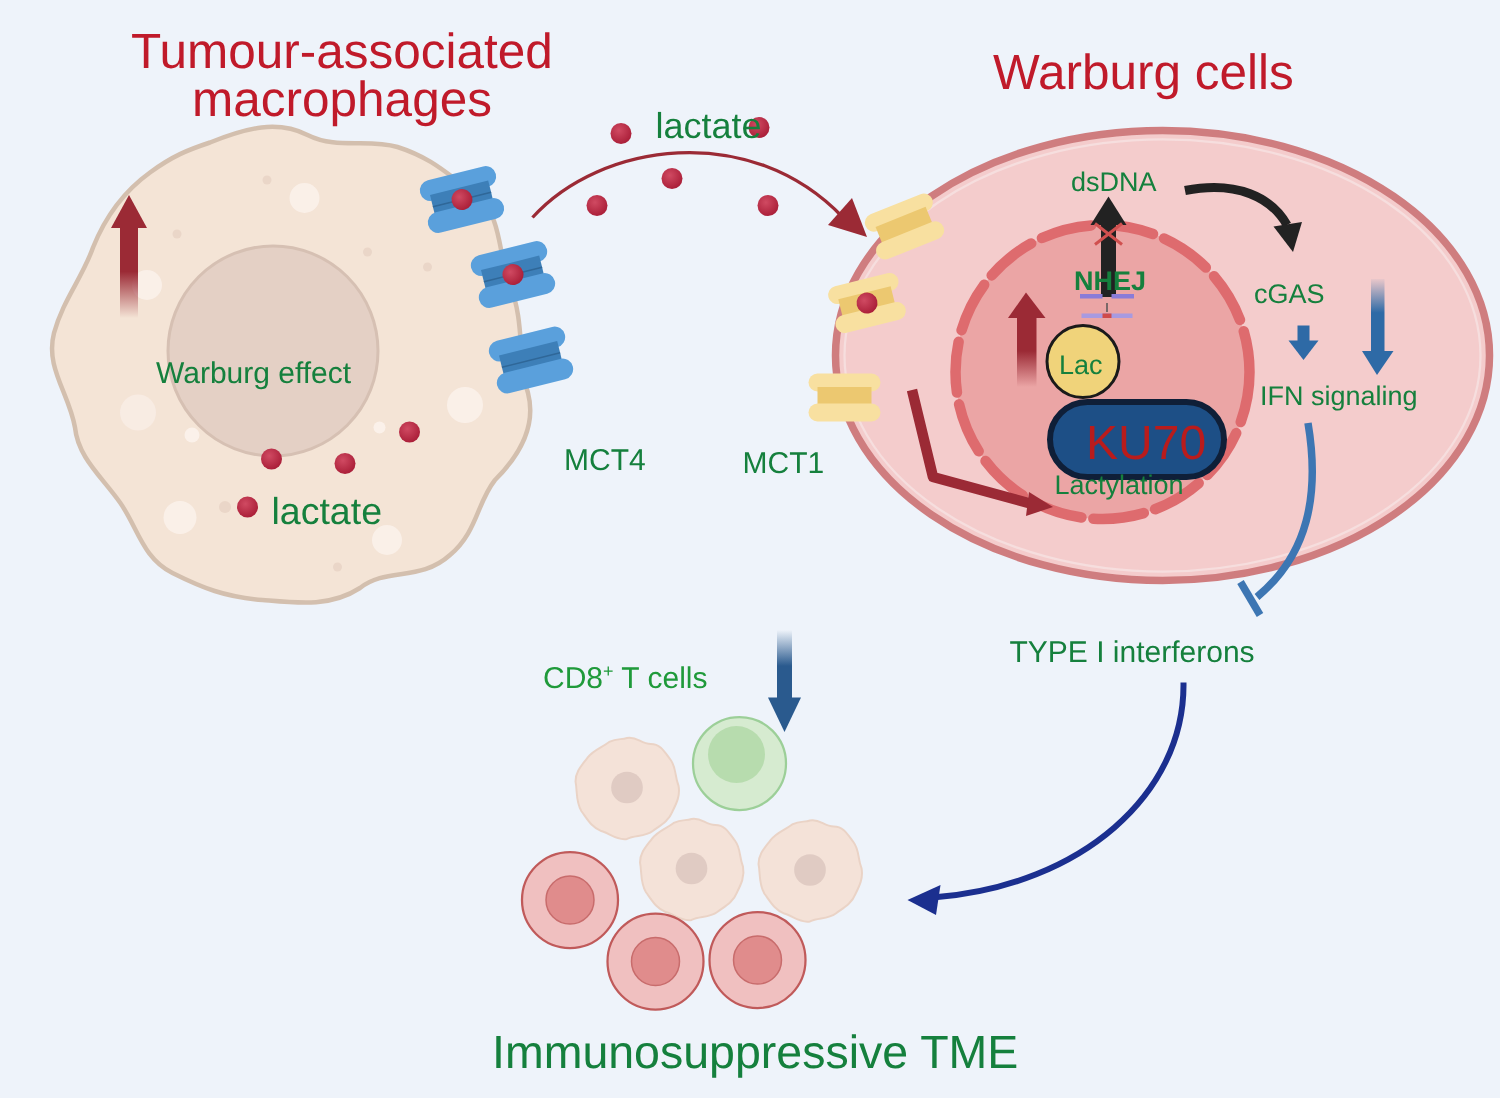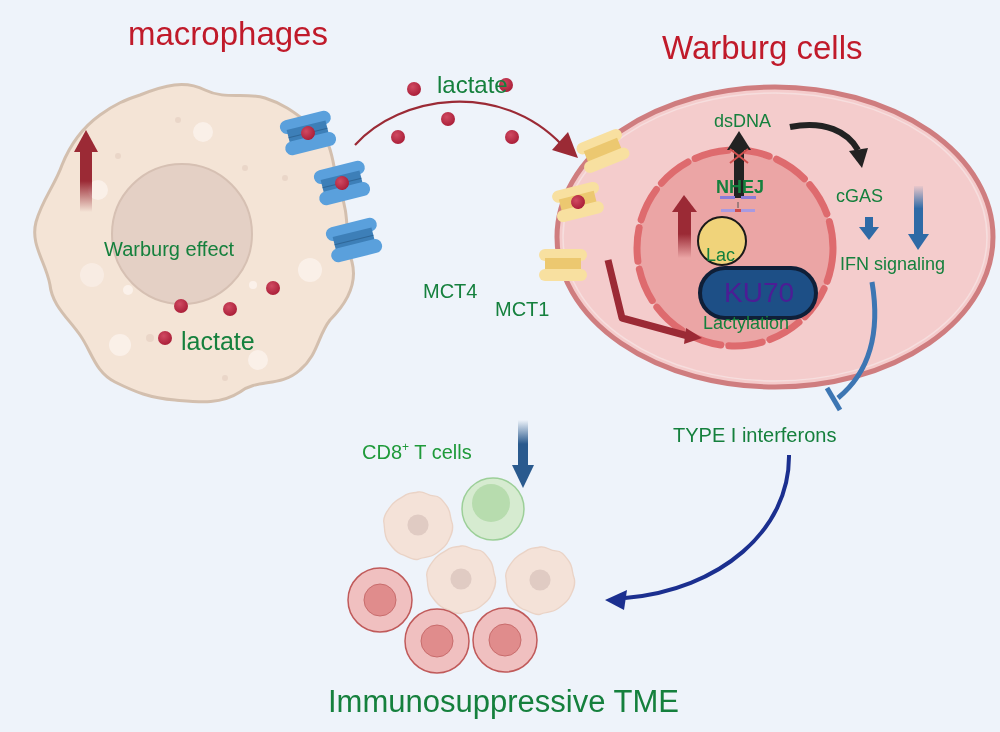--- a/index.html
+++ b/index.html
@@ -4,21 +4,21 @@
 <style>
   html, body { margin:0; padding:0; }
   body { width:1000px; height:732px; background:#eef3fa; overflow:hidden; position:relative; font-family:"Liberation Sans", sans-serif; }
   svg { position:absolute; left:0; top:0; }
   .lbl { position:absolute; white-space:nowrap; font-family:"Liberation Sans", sans-serif; color:#15803d; }
   .title-red { color:#c01a2a; font-size:33px; line-height:32px; text-align:center; }
   .t20 { font-size:20px; }
   .t18 { font-size:18px; }
   .t26 { font-size:31px; }
   .green { color:#1f9a3a; }
-  .ku70 { color:#4c1d95; font-size:28px; }
+  .ku70 { color:#b91c1c; font-size:32px; }
   sup { font-size:12px; }
 </style>
 </head>
 <body>
 
 <svg width="1000" height="732" viewBox="0 0 1000 732">
   <defs>
     <linearGradient id="gRedUp" x1="0" y1="1" x2="0" y2="0">
       <stop offset="0" stop-color="#9b2a35" stop-opacity="0"></stop>
       <stop offset="0.5" stop-color="#9b2a35" stop-opacity="1"></stop>
@@ -219,33 +219,34 @@
     <g transform="translate(437,641)">
         <use href="#redCell"></use>
       </g>
     <g transform="translate(505,640)">
         <use href="#redCell"></use>
       </g>
   </g>
 </svg>
 
 <div class="lbl title-red" style="left:63px;top:18px;width:330px;">
+  <div>Tumour-associated</div>
   <div>macrophages</div>
 </div>
 <div class="lbl title-red" style="left:662px;top:32px;">Warburg cells</div>
 
 <div class="lbl" style="left:437px;top:71px;font-size:24px;">lactate</div>
 <div class="lbl t20" style="left:104px;top:238px;">Warburg effect</div>
 <div class="lbl" style="left:181px;top:327px;font-size:25px;">lactate</div>
-<div class="lbl t20" style="left:376px;top:280px;margin-left:47px;">MCT4</div>
+<div class="lbl t20" style="left:376px;top:296px;">MCT4</div>
 <div class="lbl t20" style="left:495px;top:298px;">MCT1</div>
 
 <div class="lbl t18" style="left:714px;top:111px;">dsDNA</div>
 <div class="lbl t18" style="left:716px;top:177px;font-weight:bold;">NHEJ</div>
-<div class="lbl t18" style="left:706px;top:245px;">Lac</div>
+<div class="lbl t18" style="left:706px;top:233px;">Lac</div>
 <div class="lbl ku70" style="left:724px;top:277px;">KU70</div>
 <div class="lbl t18" style="left:703px;top:313px;">Lactylation</div>
 <div class="lbl t18" style="left:836px;top:186px;">cGAS</div>
 <div class="lbl t18" style="left:840px;top:254px;">IFN signaling</div>
 
 <div class="lbl t20" style="left:673px;top:424px;">TYPE I interferons</div>
 <div class="lbl t20 green" style="left:362px;top:440px;"><span>CD8</span><sup>+</sup><span style="white-space:pre"> T cells</span></div>
 <div class="lbl t26" style="left:328px;top:684px;">Immunosuppressive TME</div>
 
 </body></html>

